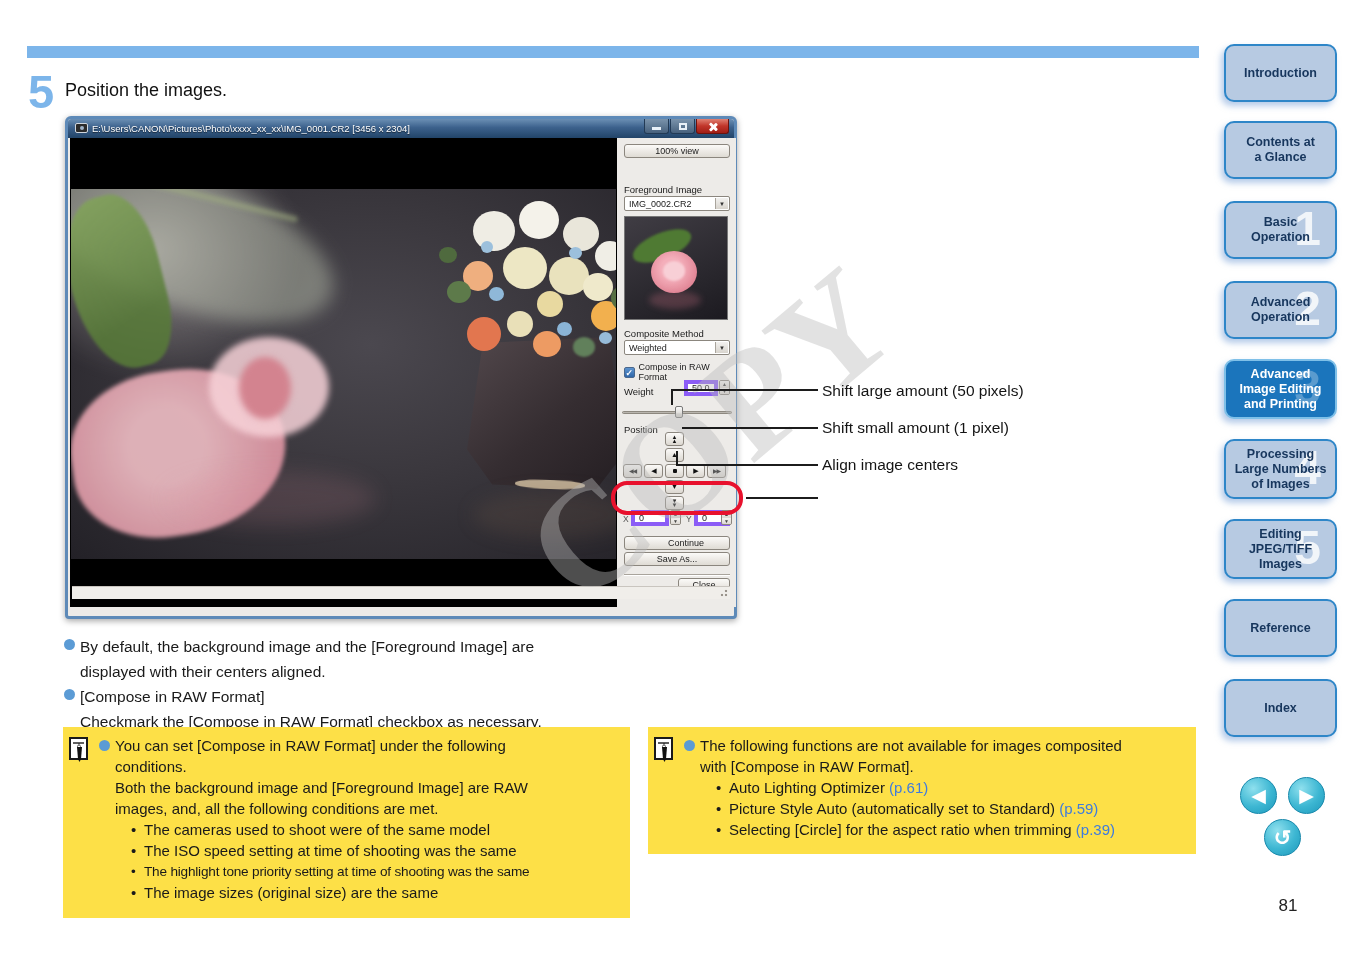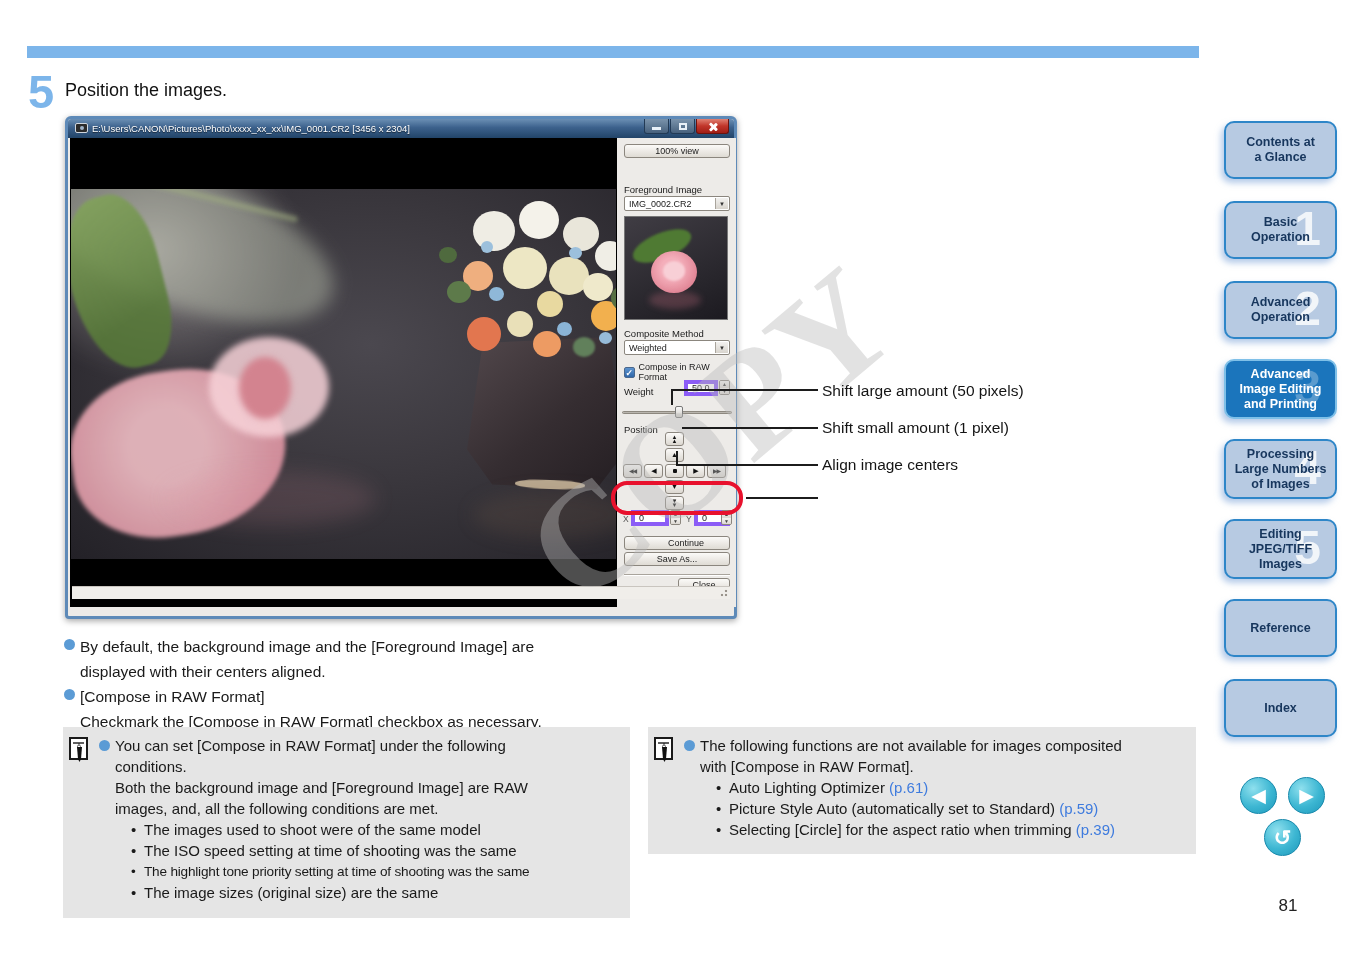--- a/index.html
+++ b/index.html
@@ -119,21 +119,21 @@
 
   
   .body-bullets { position:absolute; left:64px; top:634px; width:560px; font-size:15.5px; line-height:25px; }
   .brow { display:flex; margin-bottom:0px; }
   .bdot { flex:0 0 16px; margin-top:5px; }
   .bdot i { display:block; width:11px; height:11px; border-radius:50%; background:#5B9BD5; }
   .btext { white-space:pre-line; }
   .bsub { margin-left:16px; white-space:pre-line; }
 
   
-  .note { position:absolute; background:#e5e5e5; font-size:15px; line-height:21px; }
+  .note { position:absolute; background:#fde047; font-size:15px; line-height:21px; }
   .note-left { left:63px; top:727px; width:567px; height:191px; }
   .note-right { left:648px; top:727px; width:548px; height:127px; }
   .note-inner { display:flex; padding:8px 6px 6px 6px; }
   .note-icon { flex:0 0 30px; padding-top:2px; }
   .note-body { flex:1; }
   .nrow { display:flex; }
   .ntext { white-space:pre-line; }
   .nlist { list-style:none; margin-left:16px; }
   .nlist li { position:relative; padding-left:13px; }
   .nlist li::before { content:"•"; position:absolute; left:0; top:0; }
@@ -370,21 +370,21 @@
         <div class="nrow">
           <span class="bdot">
               <i></i>
             </span>
           <div>
             <div class="ntext">You can set [Compose in RAW Format] under the following
 conditions.
 Both the background image and [Foreground Image] are RAW
 images, and, all the following conditions are met.</div>
             <ul class="nlist">
-              <li>The images used to shoot were of the same model</li>
+              <li>The cameras used to shoot were of the same model</li>
               <li>The ISO speed setting at time of shooting was the same</li>
               <li class="cond">The highlight tone priority setting at time of shooting was the same</li>
               <li>The image sizes (original size) are the same</li>
             </ul>
           </div>
         </div>
       </div>
     </div>
   </div>
 
@@ -411,20 +411,23 @@
               <li><span>Auto Lighting Optimizer </span><span class="pref">(p.61)</span></li>
               <li><span>Picture Style Auto (automatically set to Standard) </span><span class="pref">(p.59)</span></li>
               <li><span>Selecting [Circle] for the aspect ratio when trimming </span><span class="pref">(p.39)</span></li>
             </ul>
           </div>
         </div>
       </div>
     </div>
   </div>
 
+  <div class="sbtn" style="top:44px;">
+    <span class="label">Introduction</span>
+  </div>
   <div class="sbtn" style="top:121px;">
     <span class="label">Contents at
 a Glance</span>
   </div>
   <div class="sbtn" style="top:201px;">
     <span class="bignum">1</span>
     <span class="label">Basic
 Operation</span>
   </div>
   <div class="sbtn" style="top:281px;">

